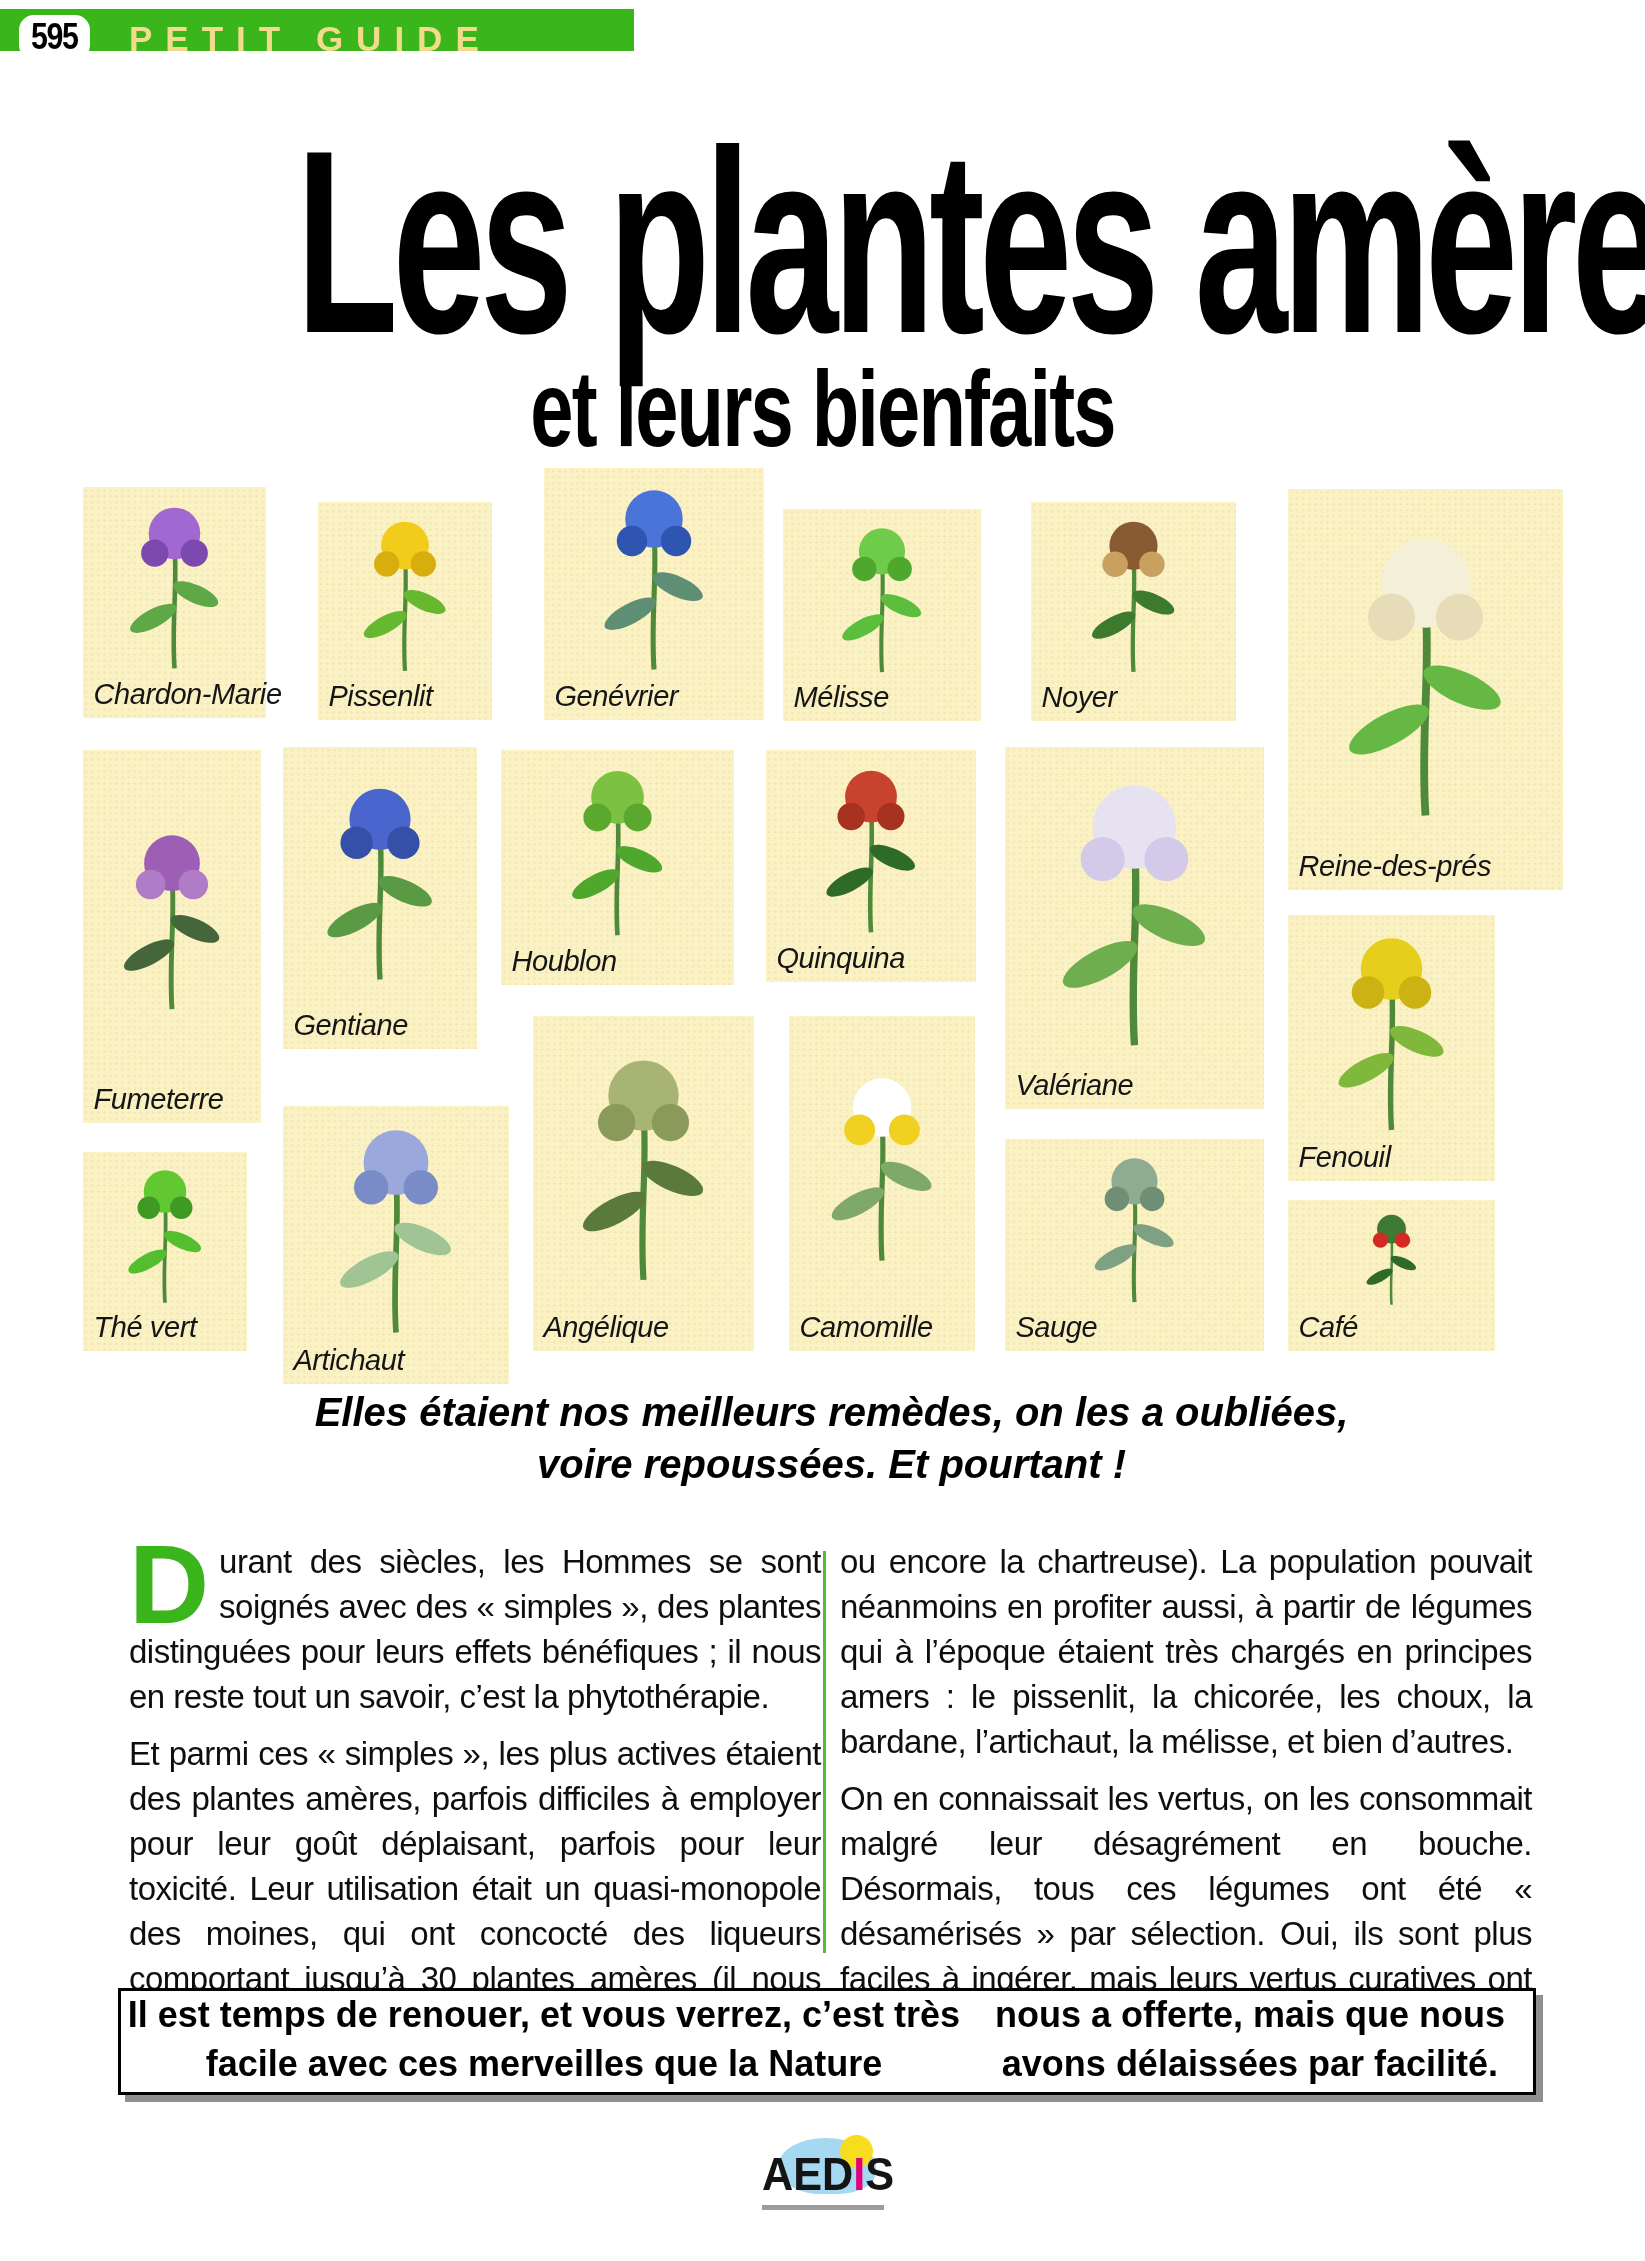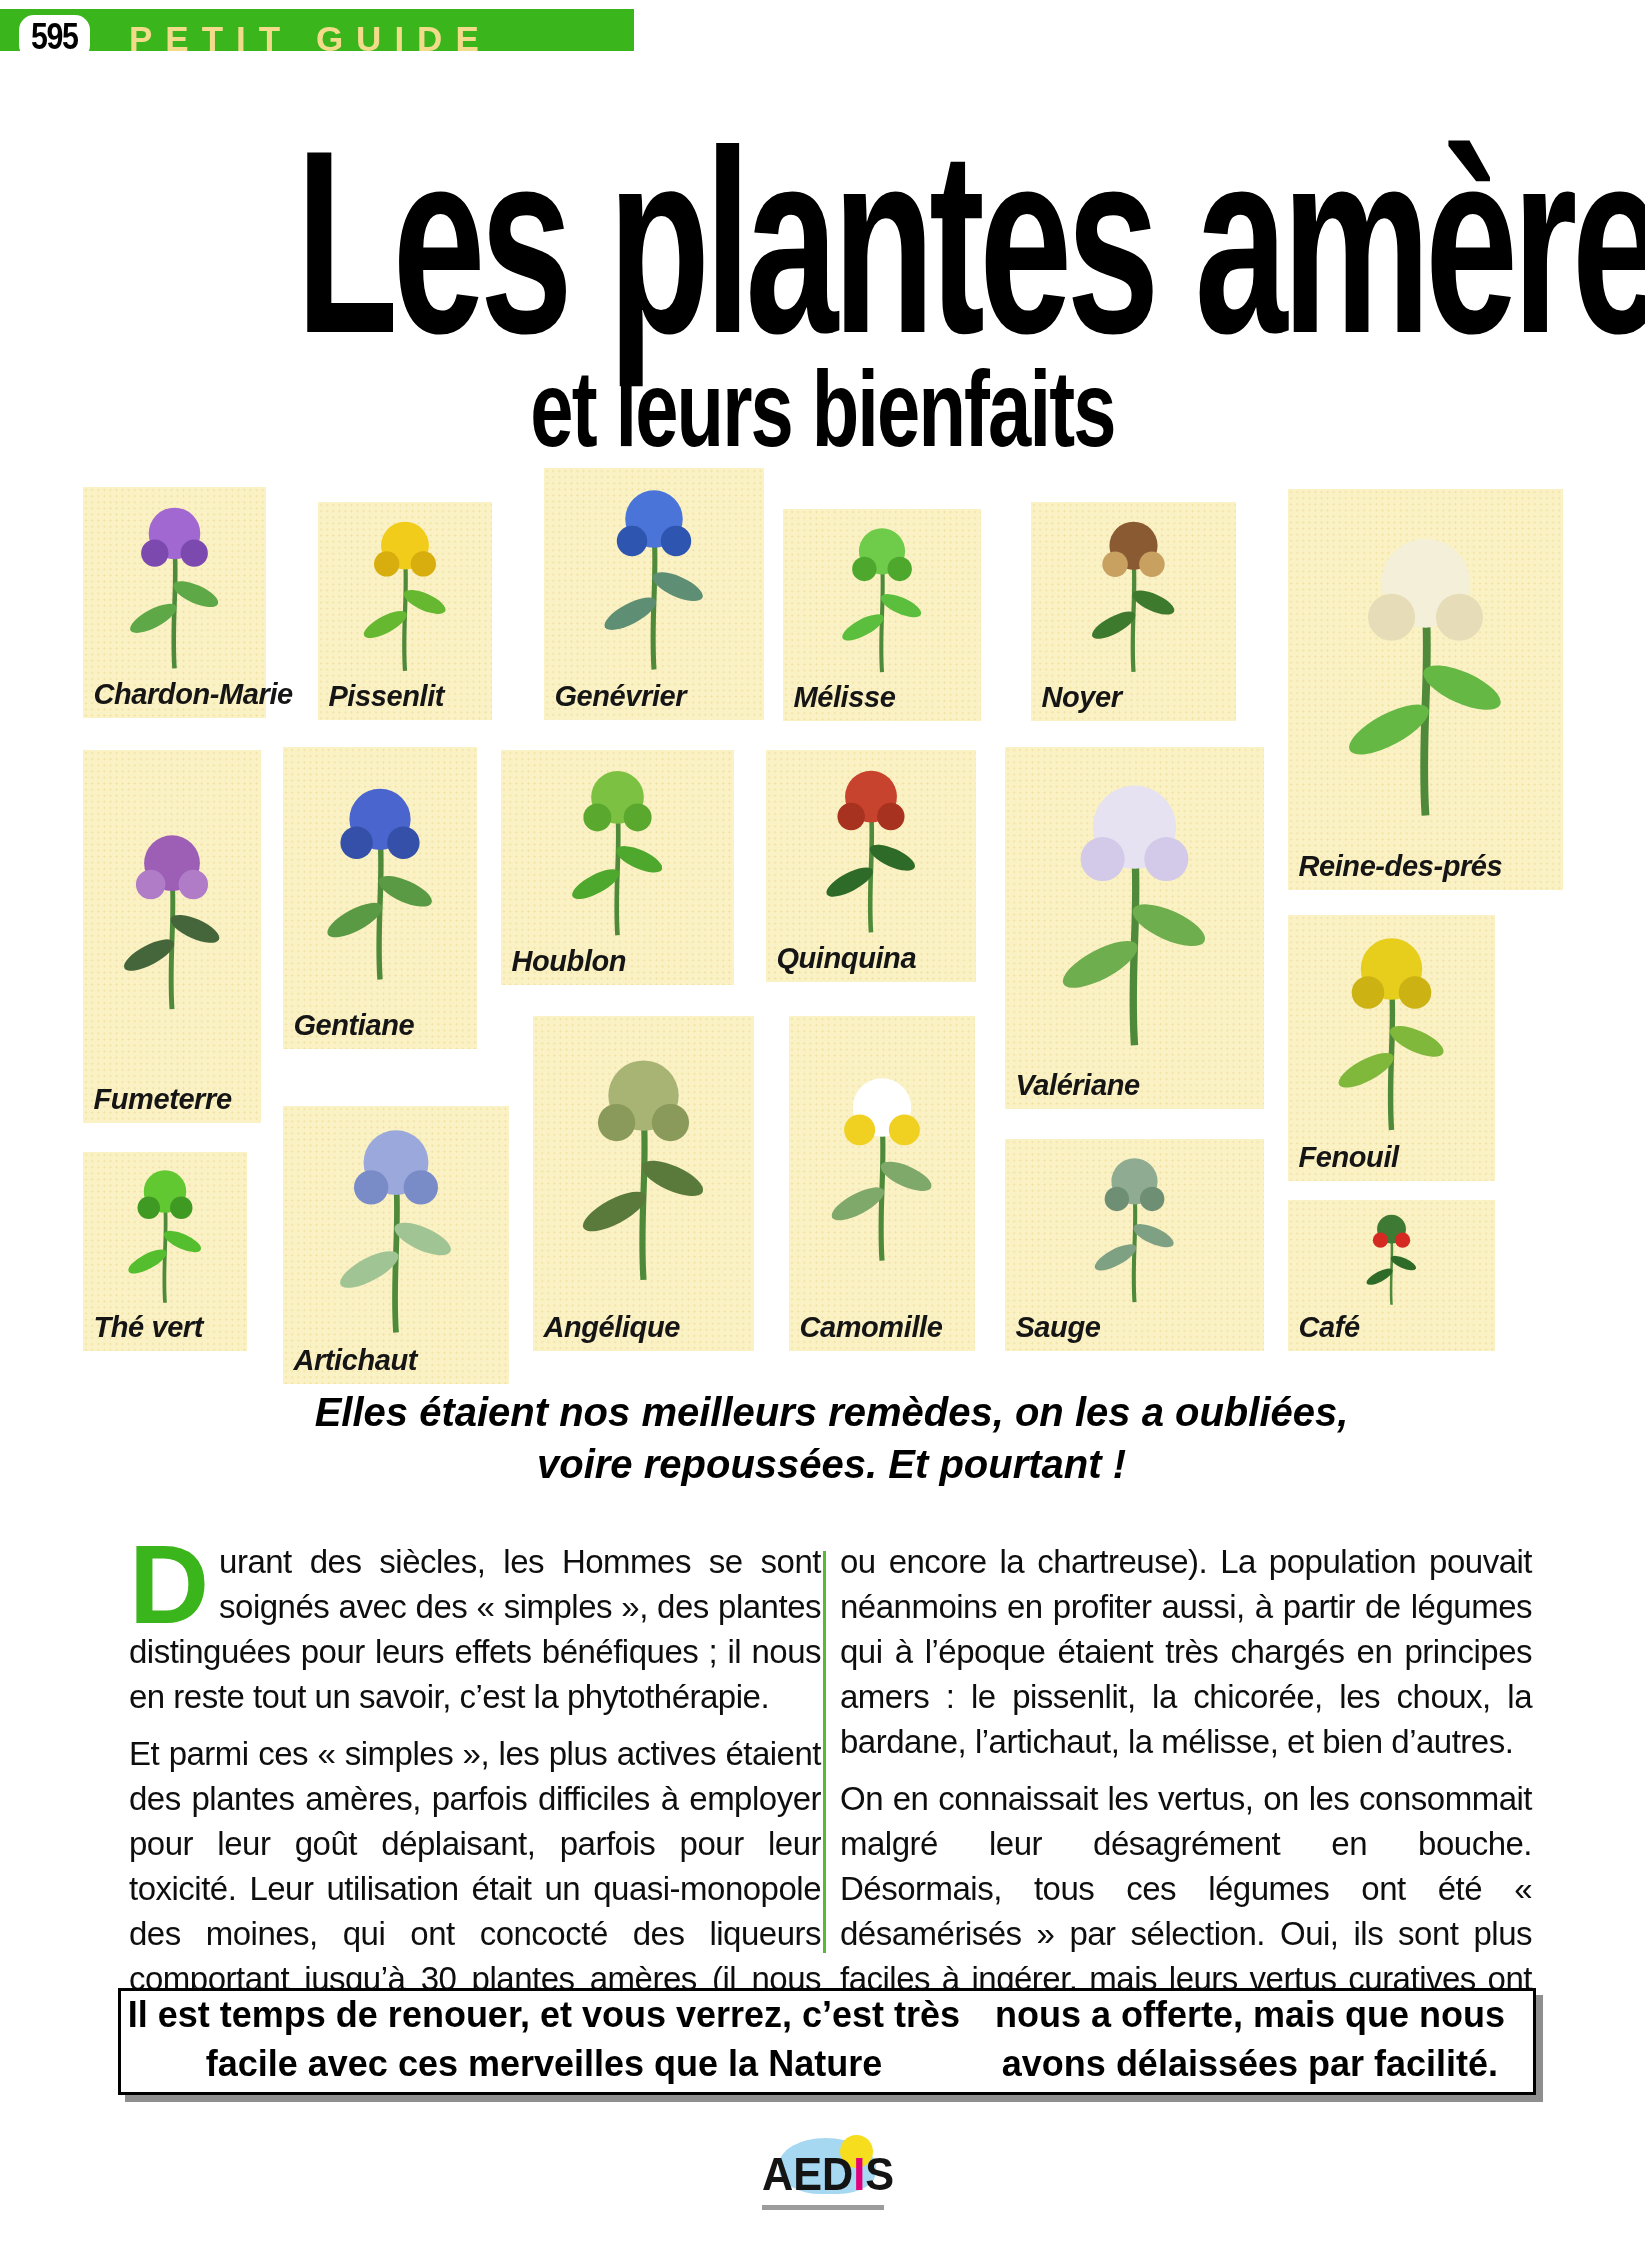--- a/index.html
+++ b/index.html
@@ -23,21 +23,21 @@
              font-size:108px;font-weight:bold;line-height:1;letter-spacing:-2.6px;
              white-space:nowrap;transform:scaleX(.72);color:#000;}
 
   
   .card{position:absolute;background-color:#FAF1C5;
         background-image:radial-gradient(#F2E4A6 0.9px,transparent 1.2px);
         background-size:6.1px 6.1px;}
   .plant{position:absolute;left:7px;right:7px;top:7px;bottom:42px;}
   .plant svg{width:100%;height:100%;}
   .stem{stroke:#4E8A3A;stroke-width:3;fill:none;}
-  .plant-label{position:absolute;left:10.4px;bottom:7px;font-style:italic;font-weight:bold;
+  .plant-label{position:absolute;left:10.4px;bottom:7px;font-style:italic;font-weight:normal;
                font-size:29px;letter-spacing:-0.4px;color:#151515;white-space:nowrap;}
 
   
   .intro{position:absolute;left:0;width:100%;top:1386px;text-align:center;
          font-size:40px;font-weight:bold;font-style:italic;line-height:1.3;color:#000;padding-left:9px;}
   .intro span{display:block;}
 
   
   .col{position:absolute;top:1539px;width:692px;font-size:33px;line-height:45px;
        letter-spacing:-0.5px;text-align:justify;color:#0e0e0e;}

